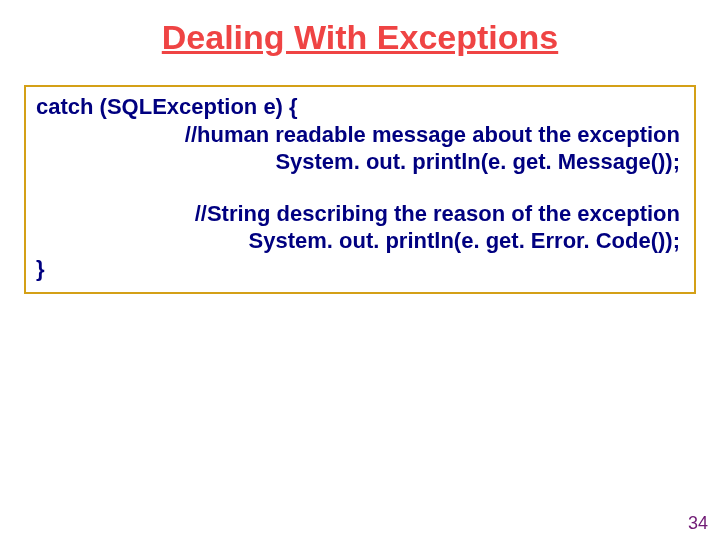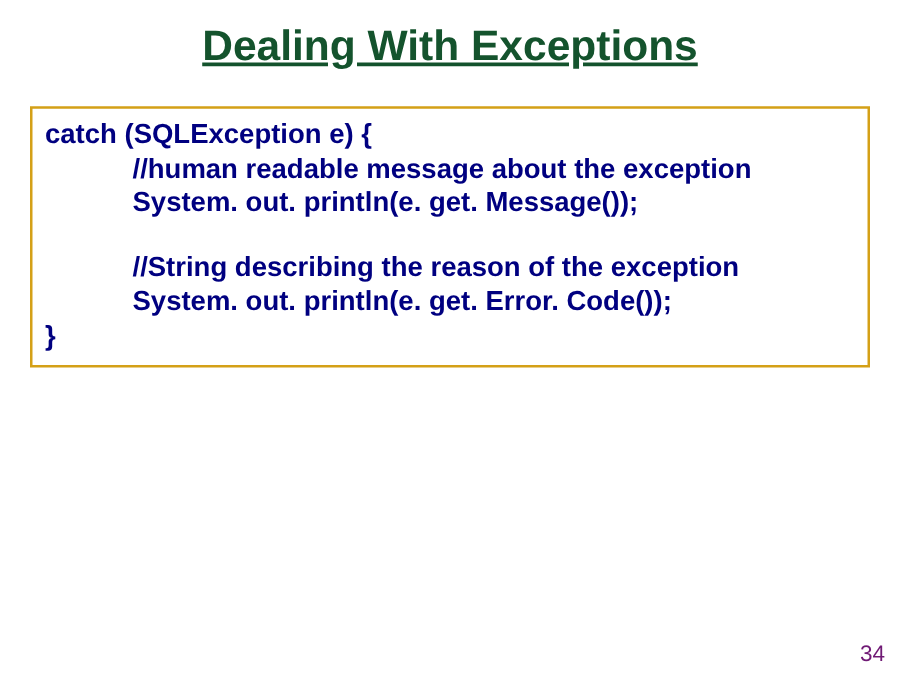--- a/index.html
+++ b/index.html
@@ -8,37 +8,38 @@
     height: 540px;
     background: #ffffff;
     font-family: "Comic Sans MS", "Comic Sans", cursive, sans-serif;
     position: relative;
     overflow: hidden;
   }
   .title {
     text-align: center;
     font-size: 34px;
     font-weight: bold;
-    color: #14532d;
+    color: #ef4444;
     text-decoration: underline;
     margin-top: 18px;
     margin-bottom: 28px;
   }
   .code-box {
     margin: 0 24px;
     border: 2px solid #d4a017;
     padding: 6px 14px 10px 10px;
     font-size: 22px;
     font-weight: bold;
     color: #000080;
     line-height: 1.25;
   }
   .indent {
     padding-left: 70px;
     display: block;
+    text-align: right;
   }
   .gap { margin-top: 24px; }
   .closebrace { padding-left: 0; }
   .pagenum {
     position: absolute;
     bottom: 6px;
     right: 12px;
     font-family: Arial, sans-serif;
     font-size: 18px;
     color: #701a75;

